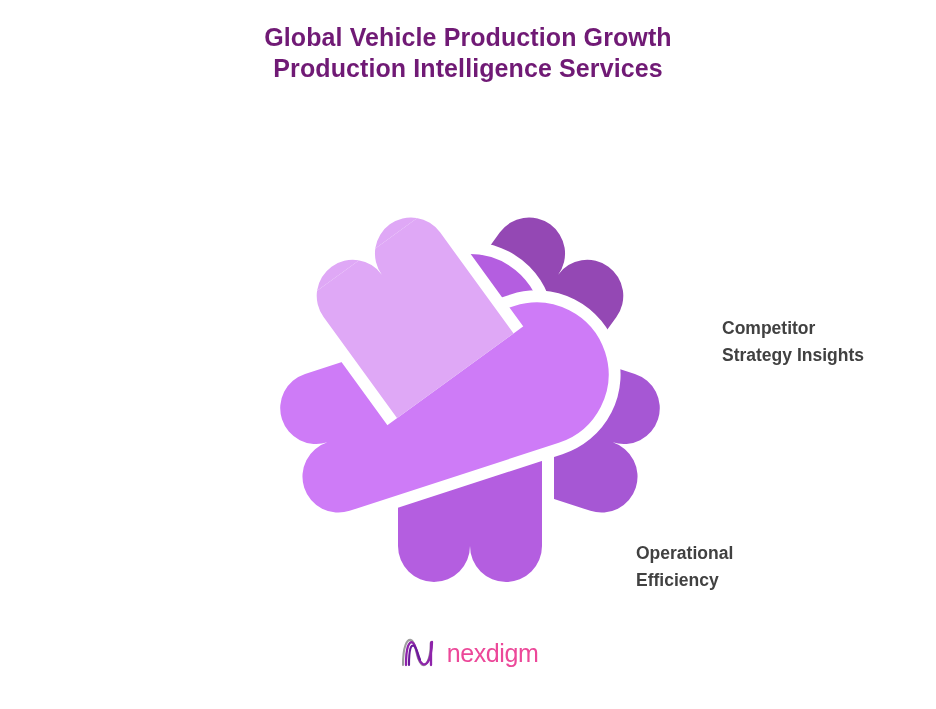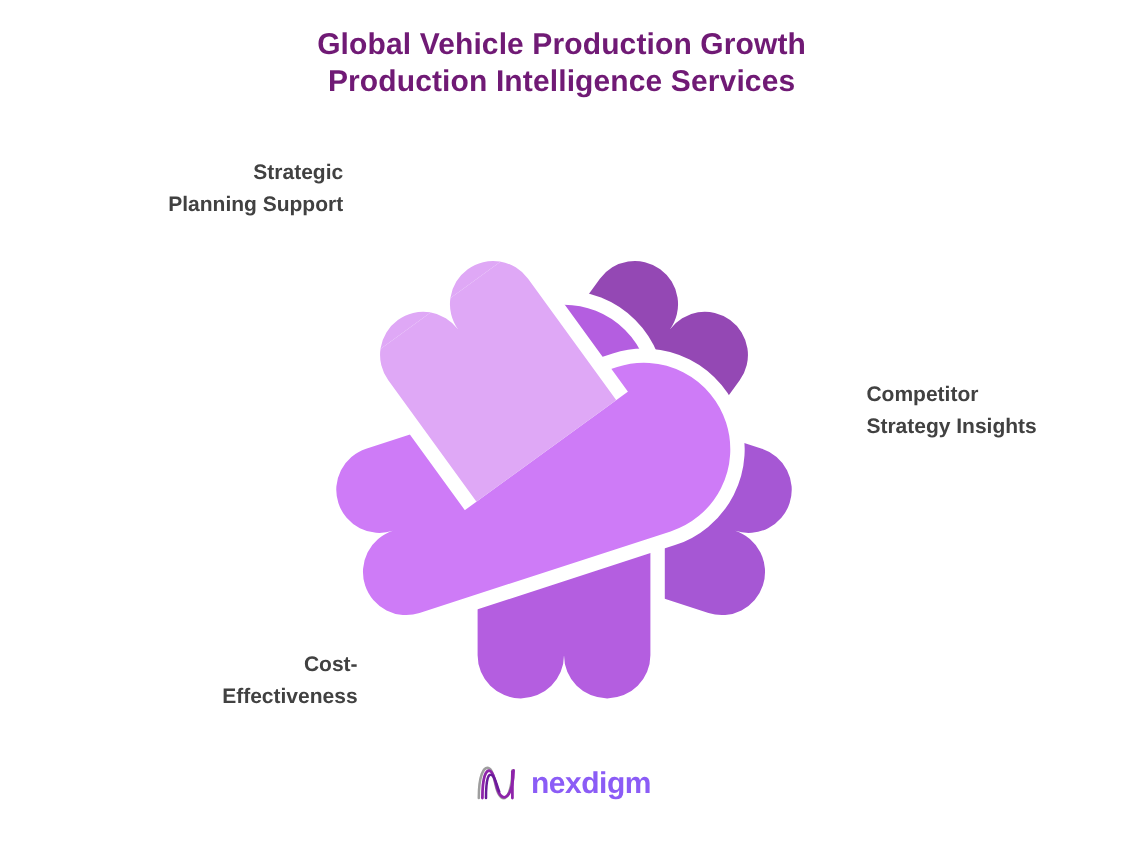--- a/index.html
+++ b/index.html
@@ -86,47 +86,45 @@
     top: 636px;
     width: 936px;
     display: flex;
     align-items: center;
     justify-content: center;
     gap: 9px;
   }
   .logo-mark { display: block; }
   .logo-text {
     font-size: 25px;
-    font-weight: bold;
-    color: #8b5cf6;
+    font-weight: normal;
+    color: #ec4899;
     letter-spacing: -0.4px;
     line-height: 28px;
   }
 </style>
 </head>
 <body>
 
 <div class="canvas">
 
   <div class="title-block">
     <span class="title-line">Global Vehicle Production Growth</span>
     <span class="title-line">Production Intelligence Services</span>
   </div>
 
-  <div class="label right-align" id="label-strategic-planning-support">Strategic
-Planning Support</div>
 
 
 
   <div class="label left-align" id="label-competitor-strategy-insights">Competitor
 Strategy Insights</div>
 
-  <div class="label right-align" id="label-cost-effectiveness">Cost-
-Effectiveness</div>
 
+  <div class="label left-align" id="label-operational-efficiency">Operational
+Efficiency</div>
 
   <div class="knot-wrap">
     <svg class="knot-svg" viewBox="0 0 508 446" xmlns="http://www.w3.org/2000/svg">
       <defs>
 
         <path id="hairpin" d="M -36 -150 L -36 70 A 36 36 0 0 0 36 70 L 36 -150"></path>
       </defs>
 
       <g transform="translate(254 226)">
 

